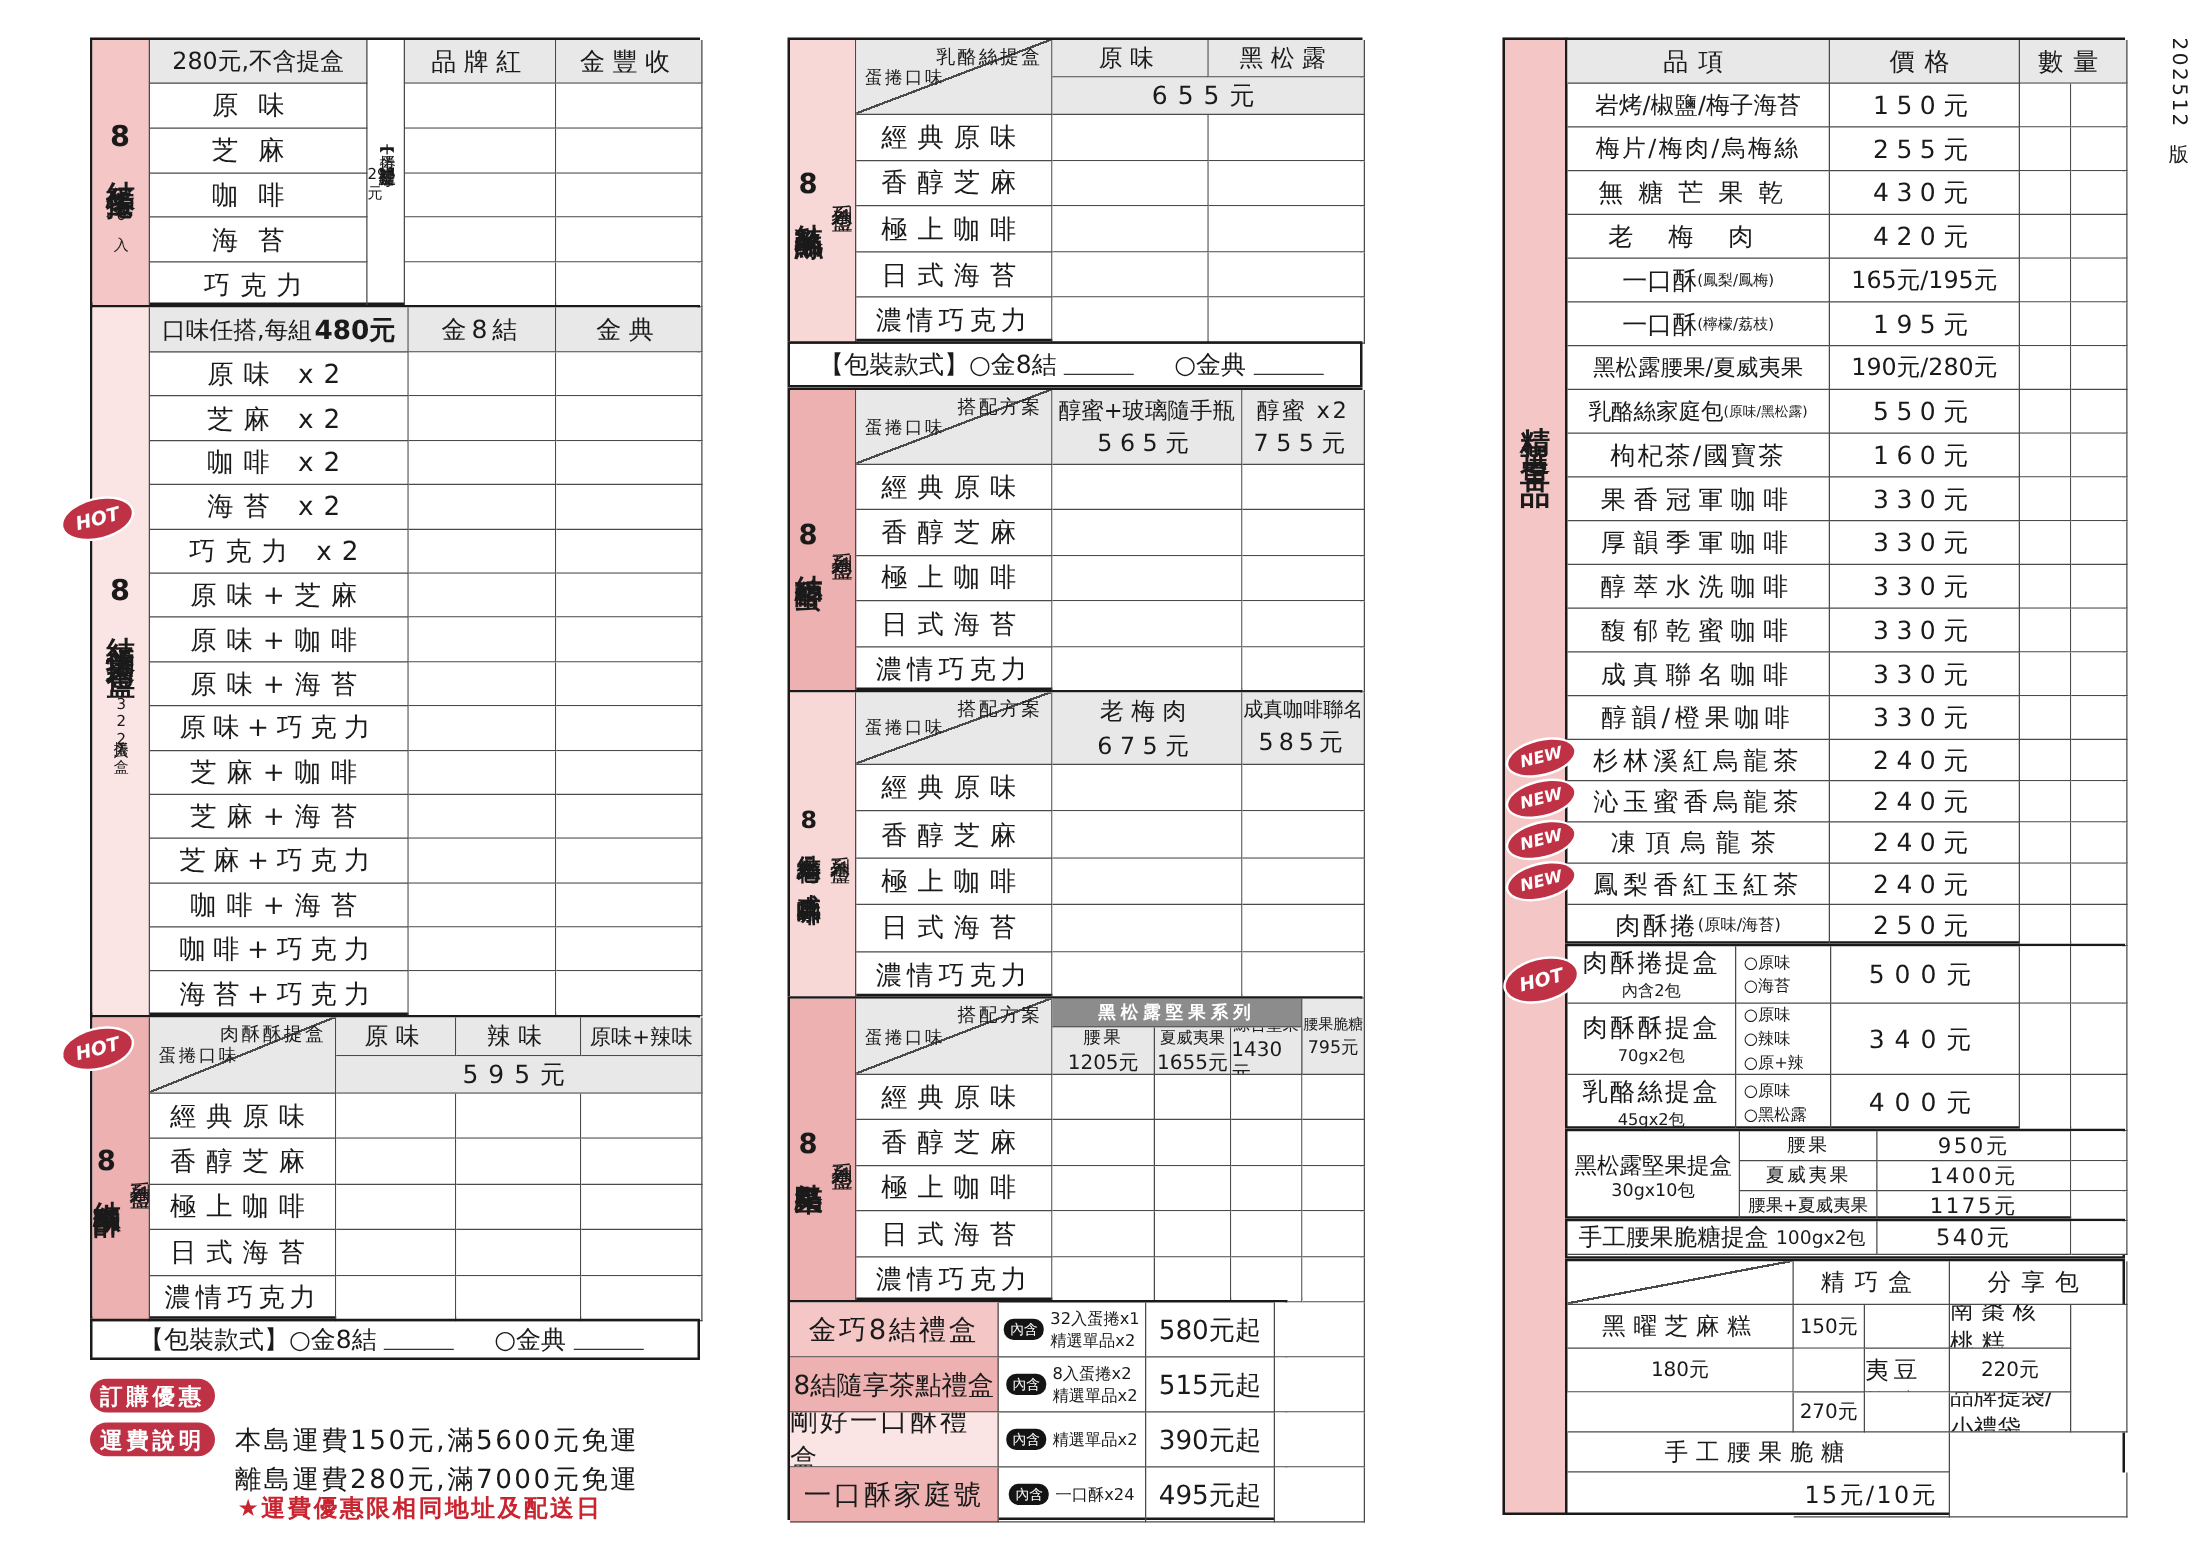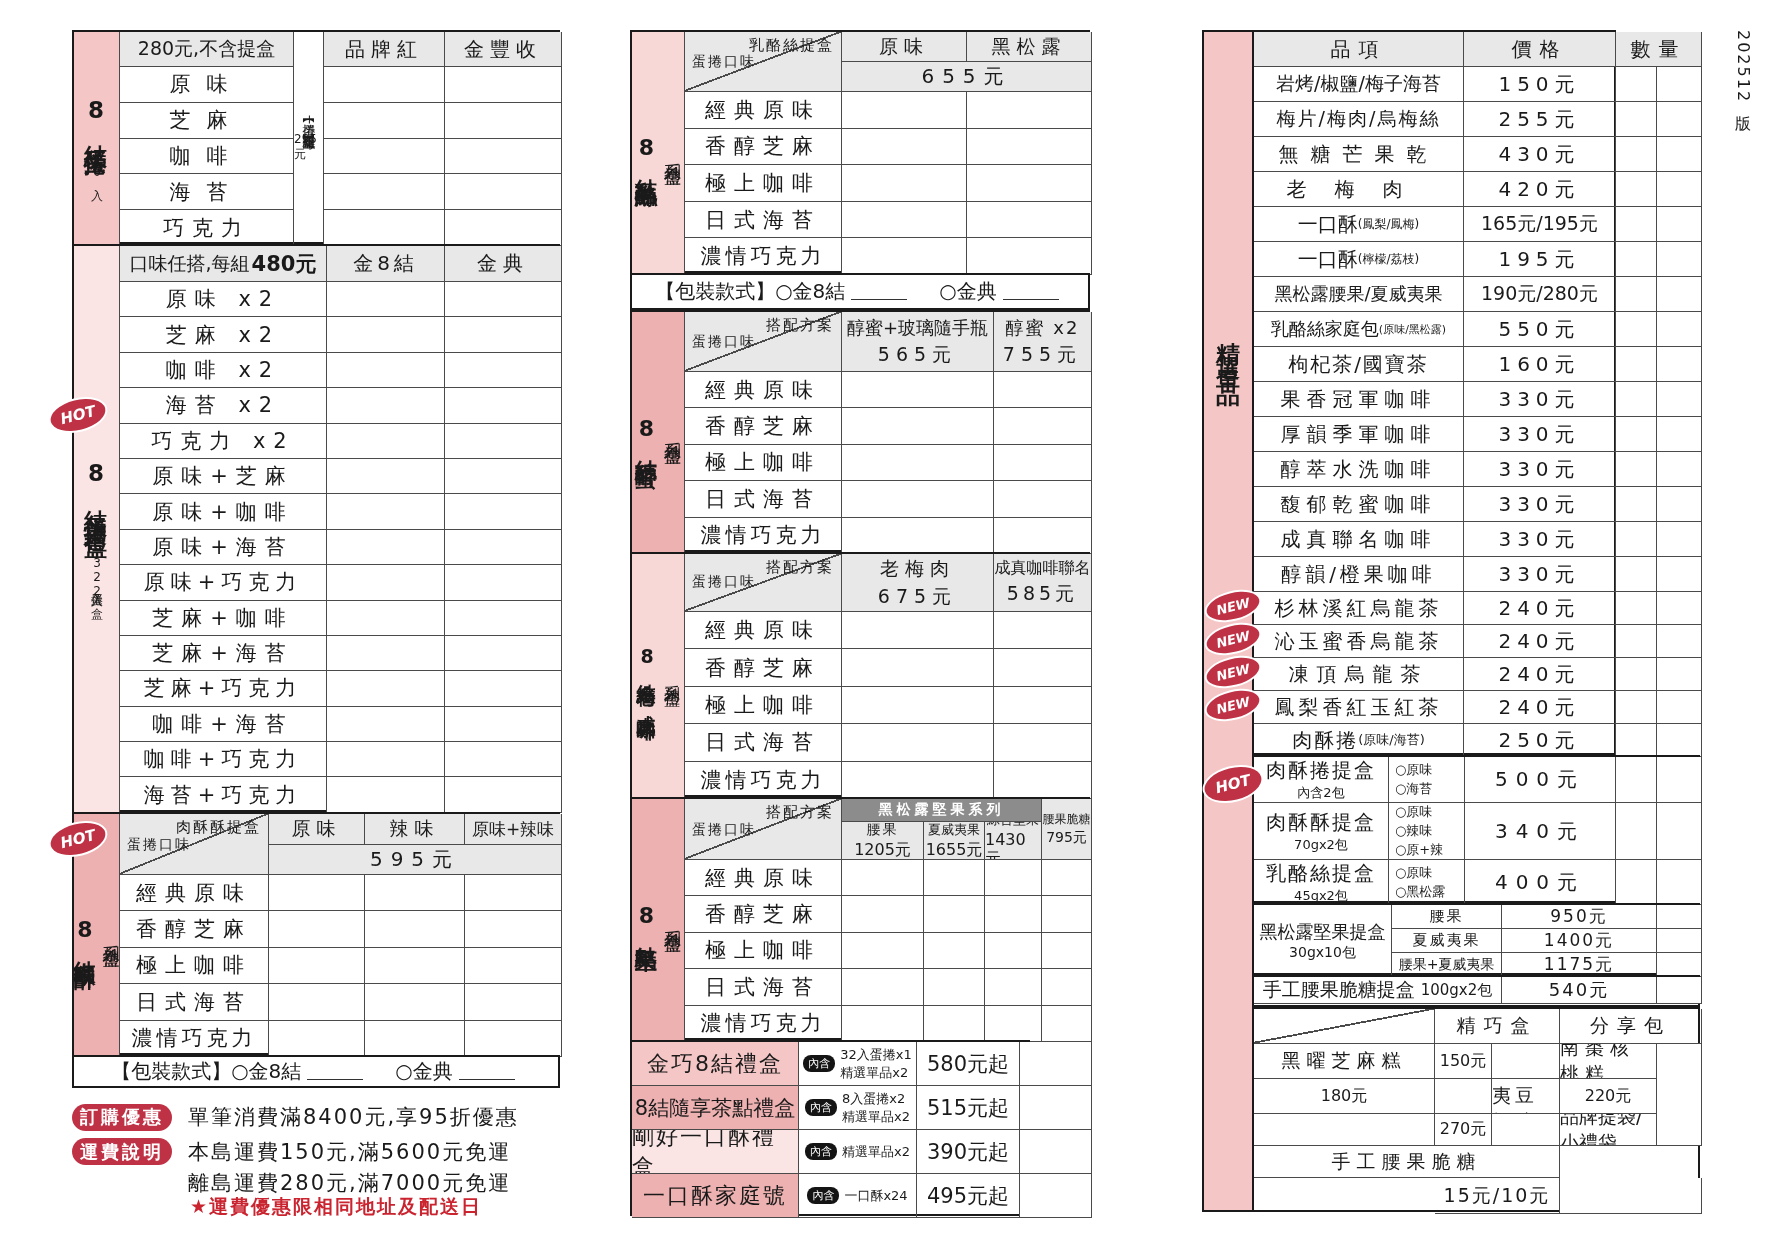--- a/index.html
+++ b/index.html
@@ -165,21 +165,20 @@
 <div class="row" style="left:72px;top:1055px;width:488px;height:33px;border:2.5px solid #1a1a1a;justify-content:center">
   <span class="f20">【包裝款式】</span>
   <span class="f20 opt">○金8結</span>
     <span class="ul"></span>
   <span class="f20 opt" style="margin-left:26px">○金典</span>
     <span class="ul"></span>
 </div>
 
 <div class="row" style="left:72px;top:1103px;gap:16px">
   <span class="pill">訂購優惠</span>
-  <span class="f21 s2">單筆消費滿8400元,享95折優惠</span>
 </div>
 <div class="row" style="left:72px;top:1138px;gap:16px;align-items:flex-start">
   <span class="pill">運費說明</span>
   <span class="col" style="display:flex;gap:3px">
     <span class="f21 s2" ind="">本島運費150元,滿5600元免運</span>
     <span class="f21 s2">離島運費280元,滿7000元免運</span>
   </span>
 </div>
 <div class="row red b f19 s2" style="left:190px;top:1194px">★運費優惠限相同地址及配送日</div>
 
@@ -386,21 +385,21 @@
     <span class="f13">一口酥x24</span>
   </div>
   <div class="c f21">495元起</div>
   <div class="c qty"></div>
 </div>
 
 <div style="position:absolute;left:1202px;top:30px;width:52px;height:1182px;background:var(--pink_mid,#f4c6c6);border:2.5px solid #1a1a1a;display:flex;justify-content:center">
   <span class="v b f24" style="margin-top:290px;letter-spacing:14px">精選單品</span>
 </div>
 
-<div class="t" style="left:1252px;top:30px;width:364px;height:725px;grid-template-columns:210px 152px 41px 45px;grid-template-rows:35px repeat(15,35px) repeat(5,33px)">
+<div class="t" style="left:1252px;top:30px;width:448px;height:725px;grid-template-columns:210px 152px 41px 45px;grid-template-rows:35px repeat(15,35px) repeat(5,33px)">
   <div class="c h f20 s8">品項</div>
   <div class="c h f20 s8">價格</div>
   <div class="c h f20 s8" style="grid-area:1/3/2/5">數量</div>
   <div class="c f19">岩烤/椒鹽/梅子海苔</div>
     <div class="c f20 s6">150元</div>
     <div class="c qty"></div>
     <div class="c qty"></div>
   <div class="c f19 s2">梅片/梅肉/烏梅絲</div>
     <div class="c f20 s6">255元</div>
     <div class="c qty"></div>

